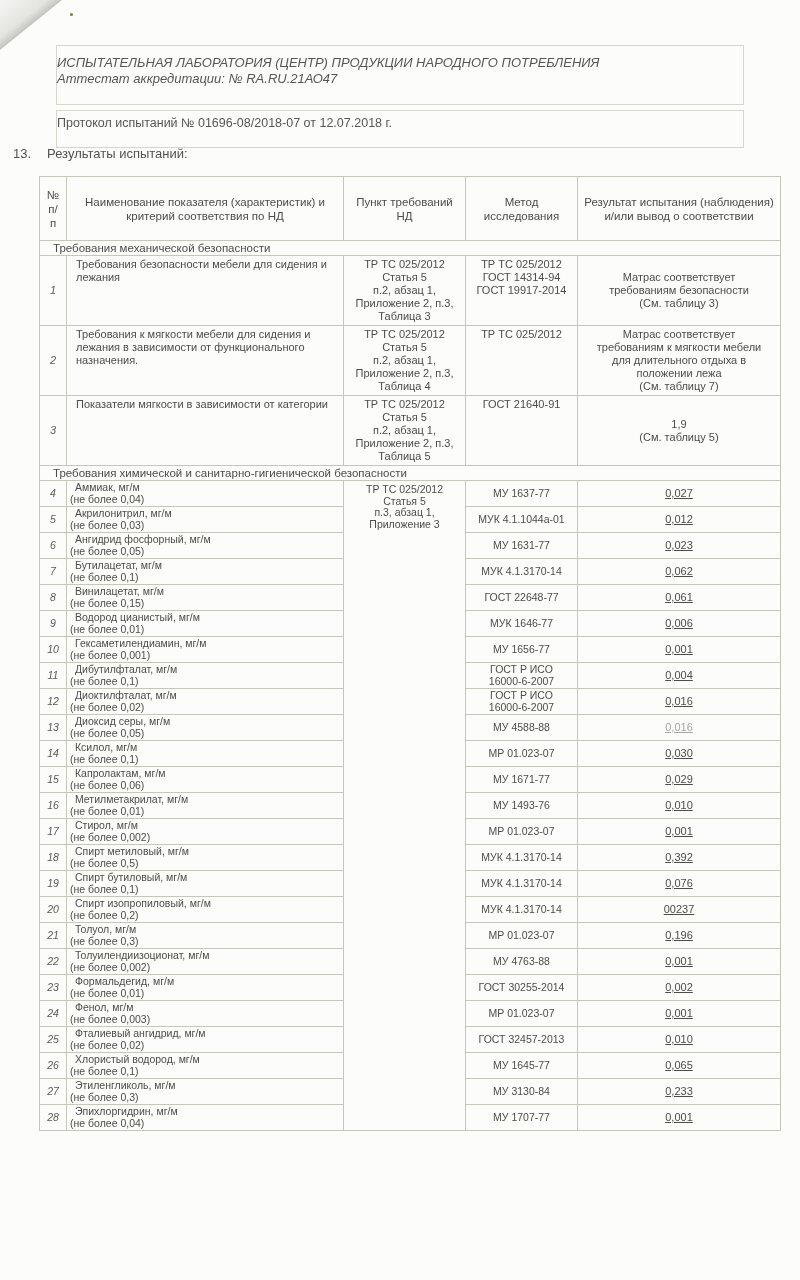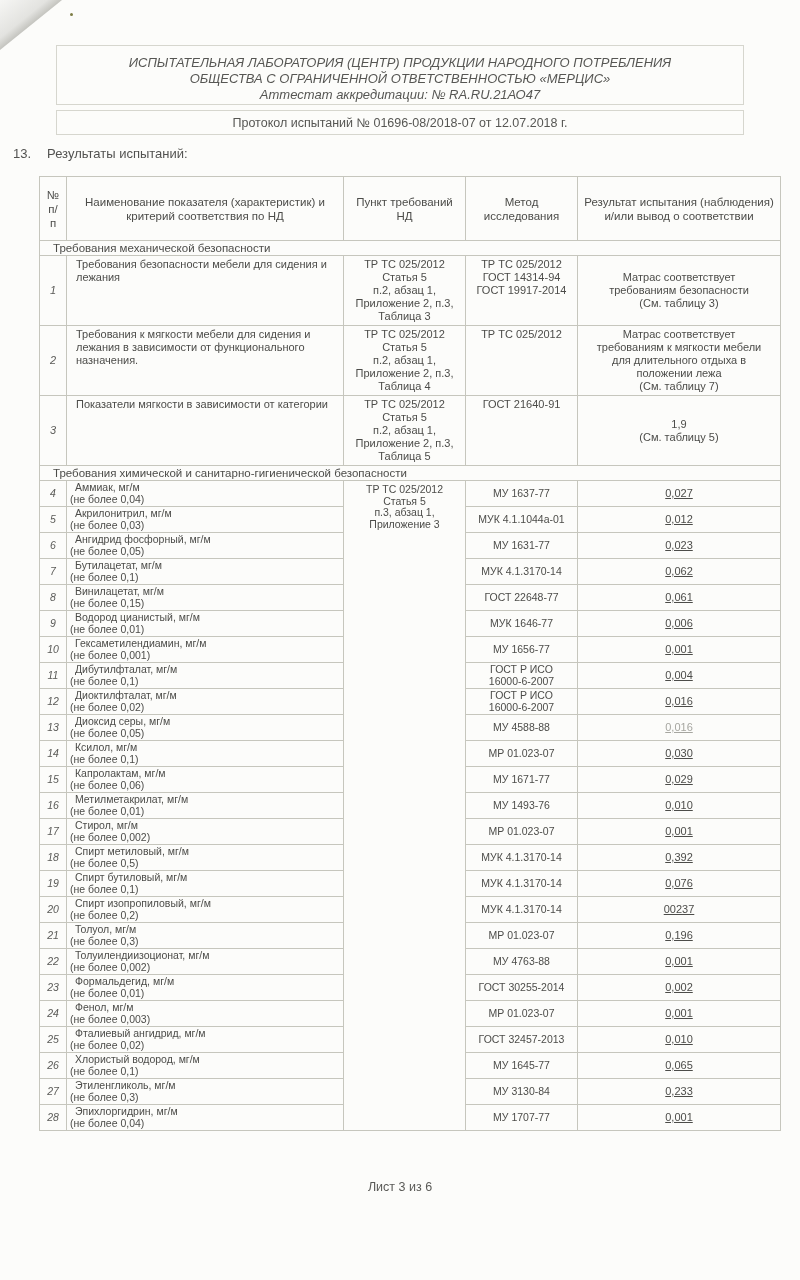--- a/index.html
+++ b/index.html
@@ -15,24 +15,24 @@
   .corner-fold{
     position:absolute;top:0;left:0;width:62px;height:50px;
     background:linear-gradient(to bottom right,#f6f6f4 0%,#e3e3e0 38%,#b7b7b1 55%,#77776f 63%,#fcfcfa 64%);
     clip-path:polygon(0 0,100% 0,0 100%);
   }
   .speck{position:absolute;top:13px;left:70px;width:3px;height:3px;background:#7d7d45;border-radius:50%;}
 
   .hdr-box{
     position:absolute;left:56px;width:688px;
     border:1px solid #d6d6ce;
-    text-align:center;box-sizing:border-box;
+    text-align:left;box-sizing:border-box;
   }
   .hdr-box1{top:45px;height:60px;padding-top:9px;font-style:italic;font-size:13px;line-height:16px;color:#565653;}
-  .hdr-box2{top:110px;height:25px;font-size:12.5px;line-height:24px;color:#565653;}
+  .hdr-box2{top:110px;height:38px;font-size:12.5px;line-height:24px;color:#565653;}
 
   .section-title{position:absolute;top:146px;left:13px;font-size:13px;color:#525250;}
   .section-title .st-num{display:inline-block;}
   .section-title .st-label{display:inline-block;margin-left:16px;}
 
   table.results{
     position:absolute;top:176px;left:39px;width:741px;
     border-collapse:collapse;table-layout:fixed;
     font-size:11px;color:#4c4c49;
   }
@@ -67,21 +67,20 @@
 </head>
 <body>
 
 <div class="page">
 
   <div class="corner-fold"></div>
   <div class="speck"></div>
 
   <div class="hdr-box hdr-box1">
     <div>ИСПЫТАТЕЛЬНАЯ ЛАБОРАТОРИЯ (ЦЕНТР) ПРОДУКЦИИ НАРОДНОГО ПОТРЕБЛЕНИЯ</div>
-    <div>ОБЩЕСТВА С ОГРАНИЧЕННОЙ ОТВЕТСТВЕННОСТЬЮ «МЕРЦИС»</div>
     <div>Аттестат аккредитации: № RA.RU.21АО47</div>
   </div>
 
   <div class="hdr-box hdr-box2">
     <div>Протокол испытаний № 01696-08/2018-07 от 12.07.2018 г.</div>
   </div>
 
   <div class="section-title">
     <span class="st-num">13.</span><span class="st-label">Результаты испытаний:</span>
   </div>
@@ -565,15 +564,14 @@
           <td class="c-mid">
             <div>МУ 1707-77</div>
           </td>
           <td class="c-res">
             <div>0,001</div>
           </td>
         </tr>
       </tbody>
   </table>
 
-  <div class="footer">Лист 3 из 6</div>
 
 </div>
 
 </body></html>

